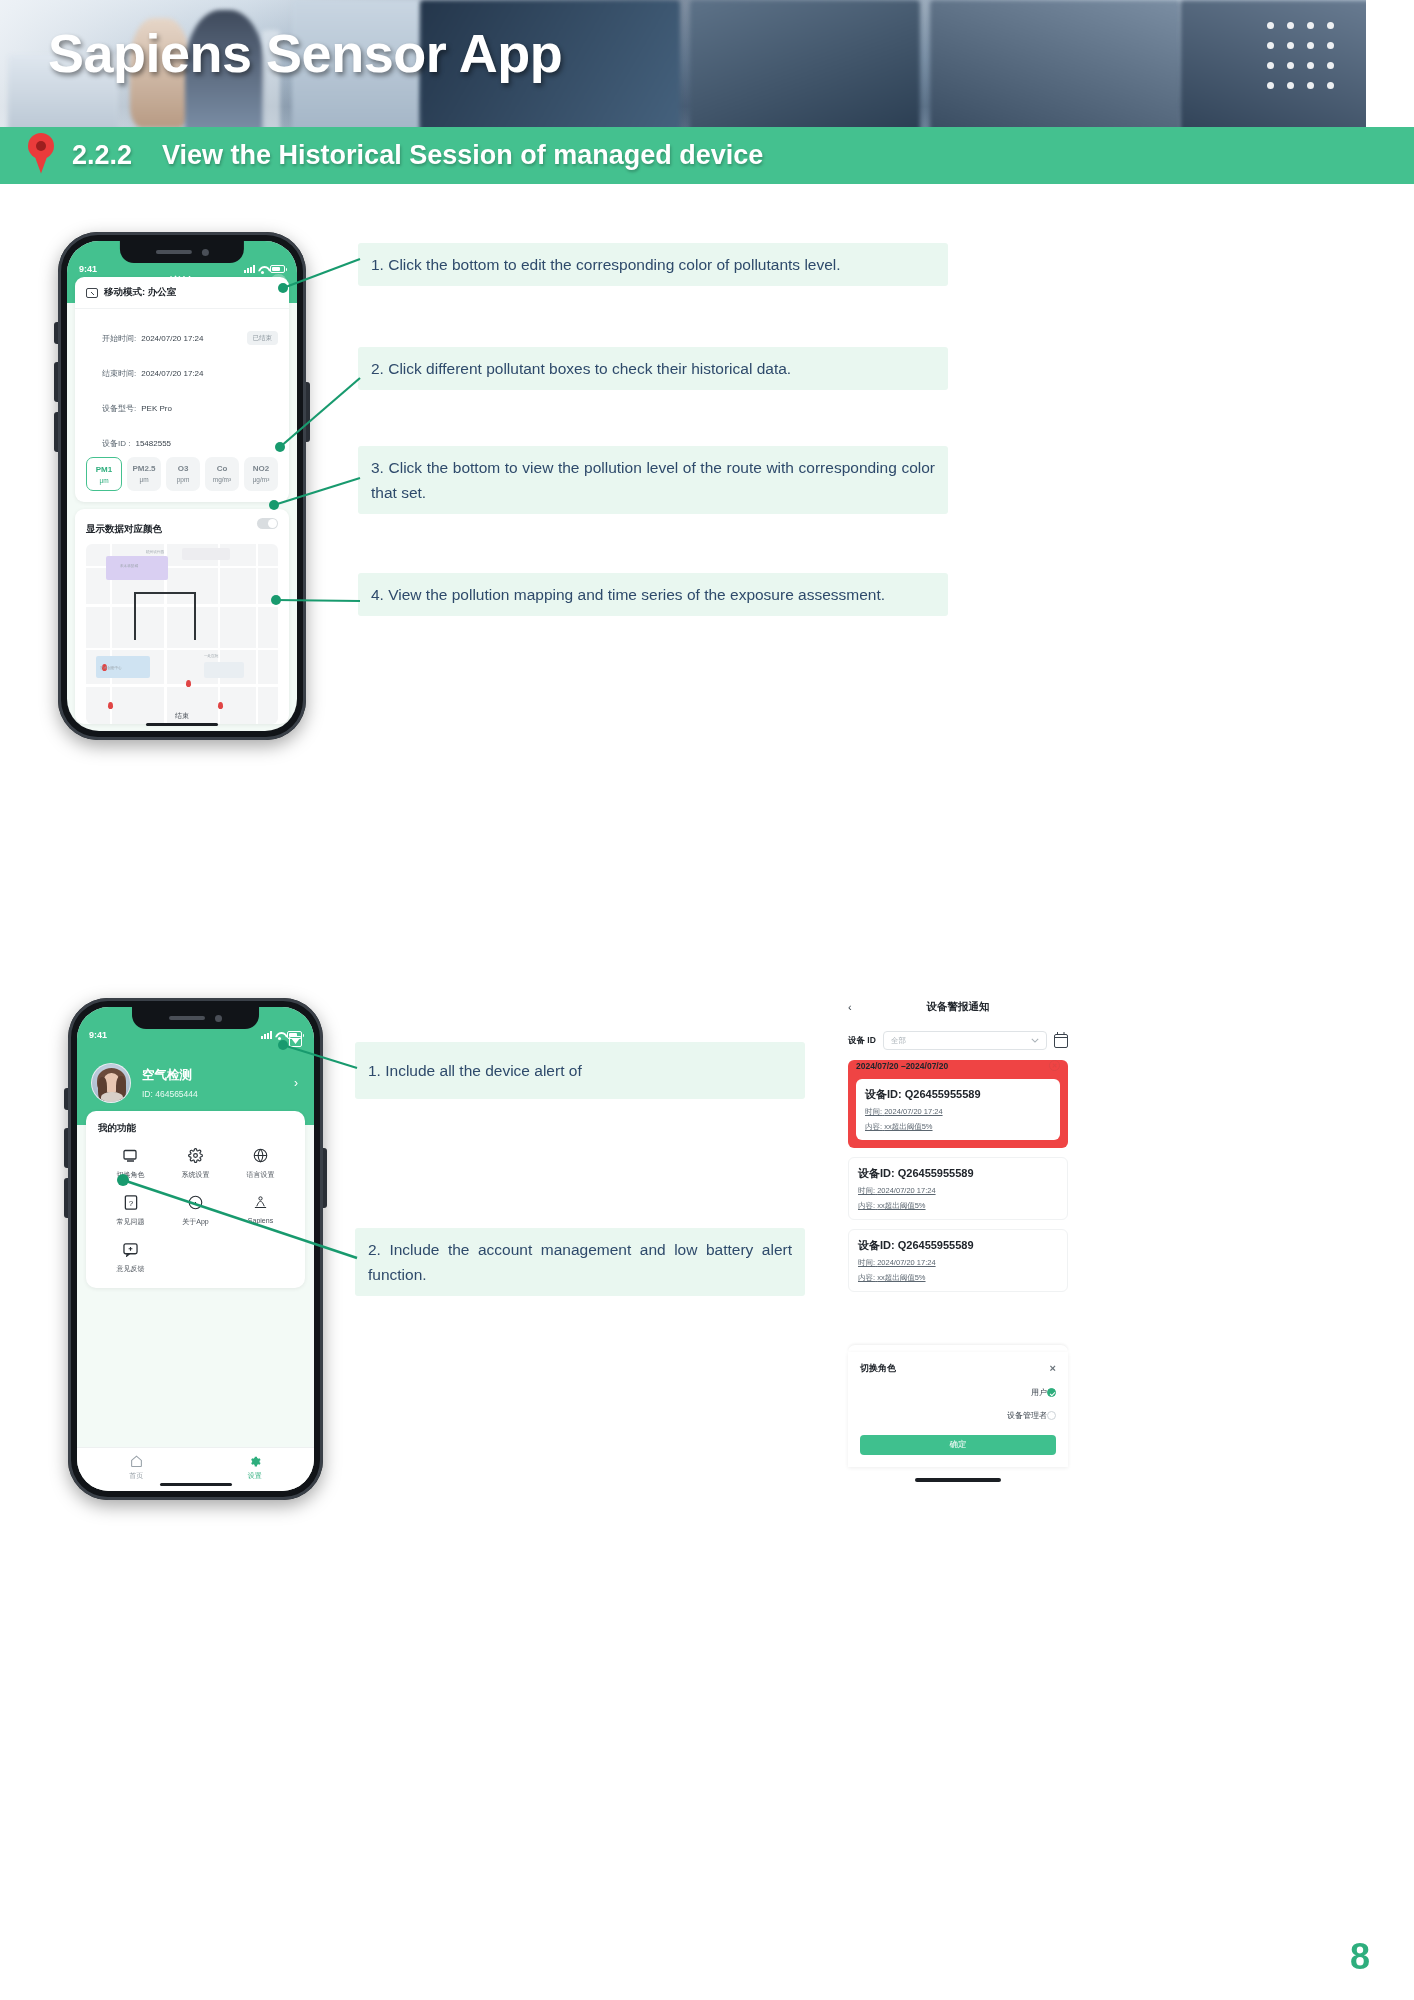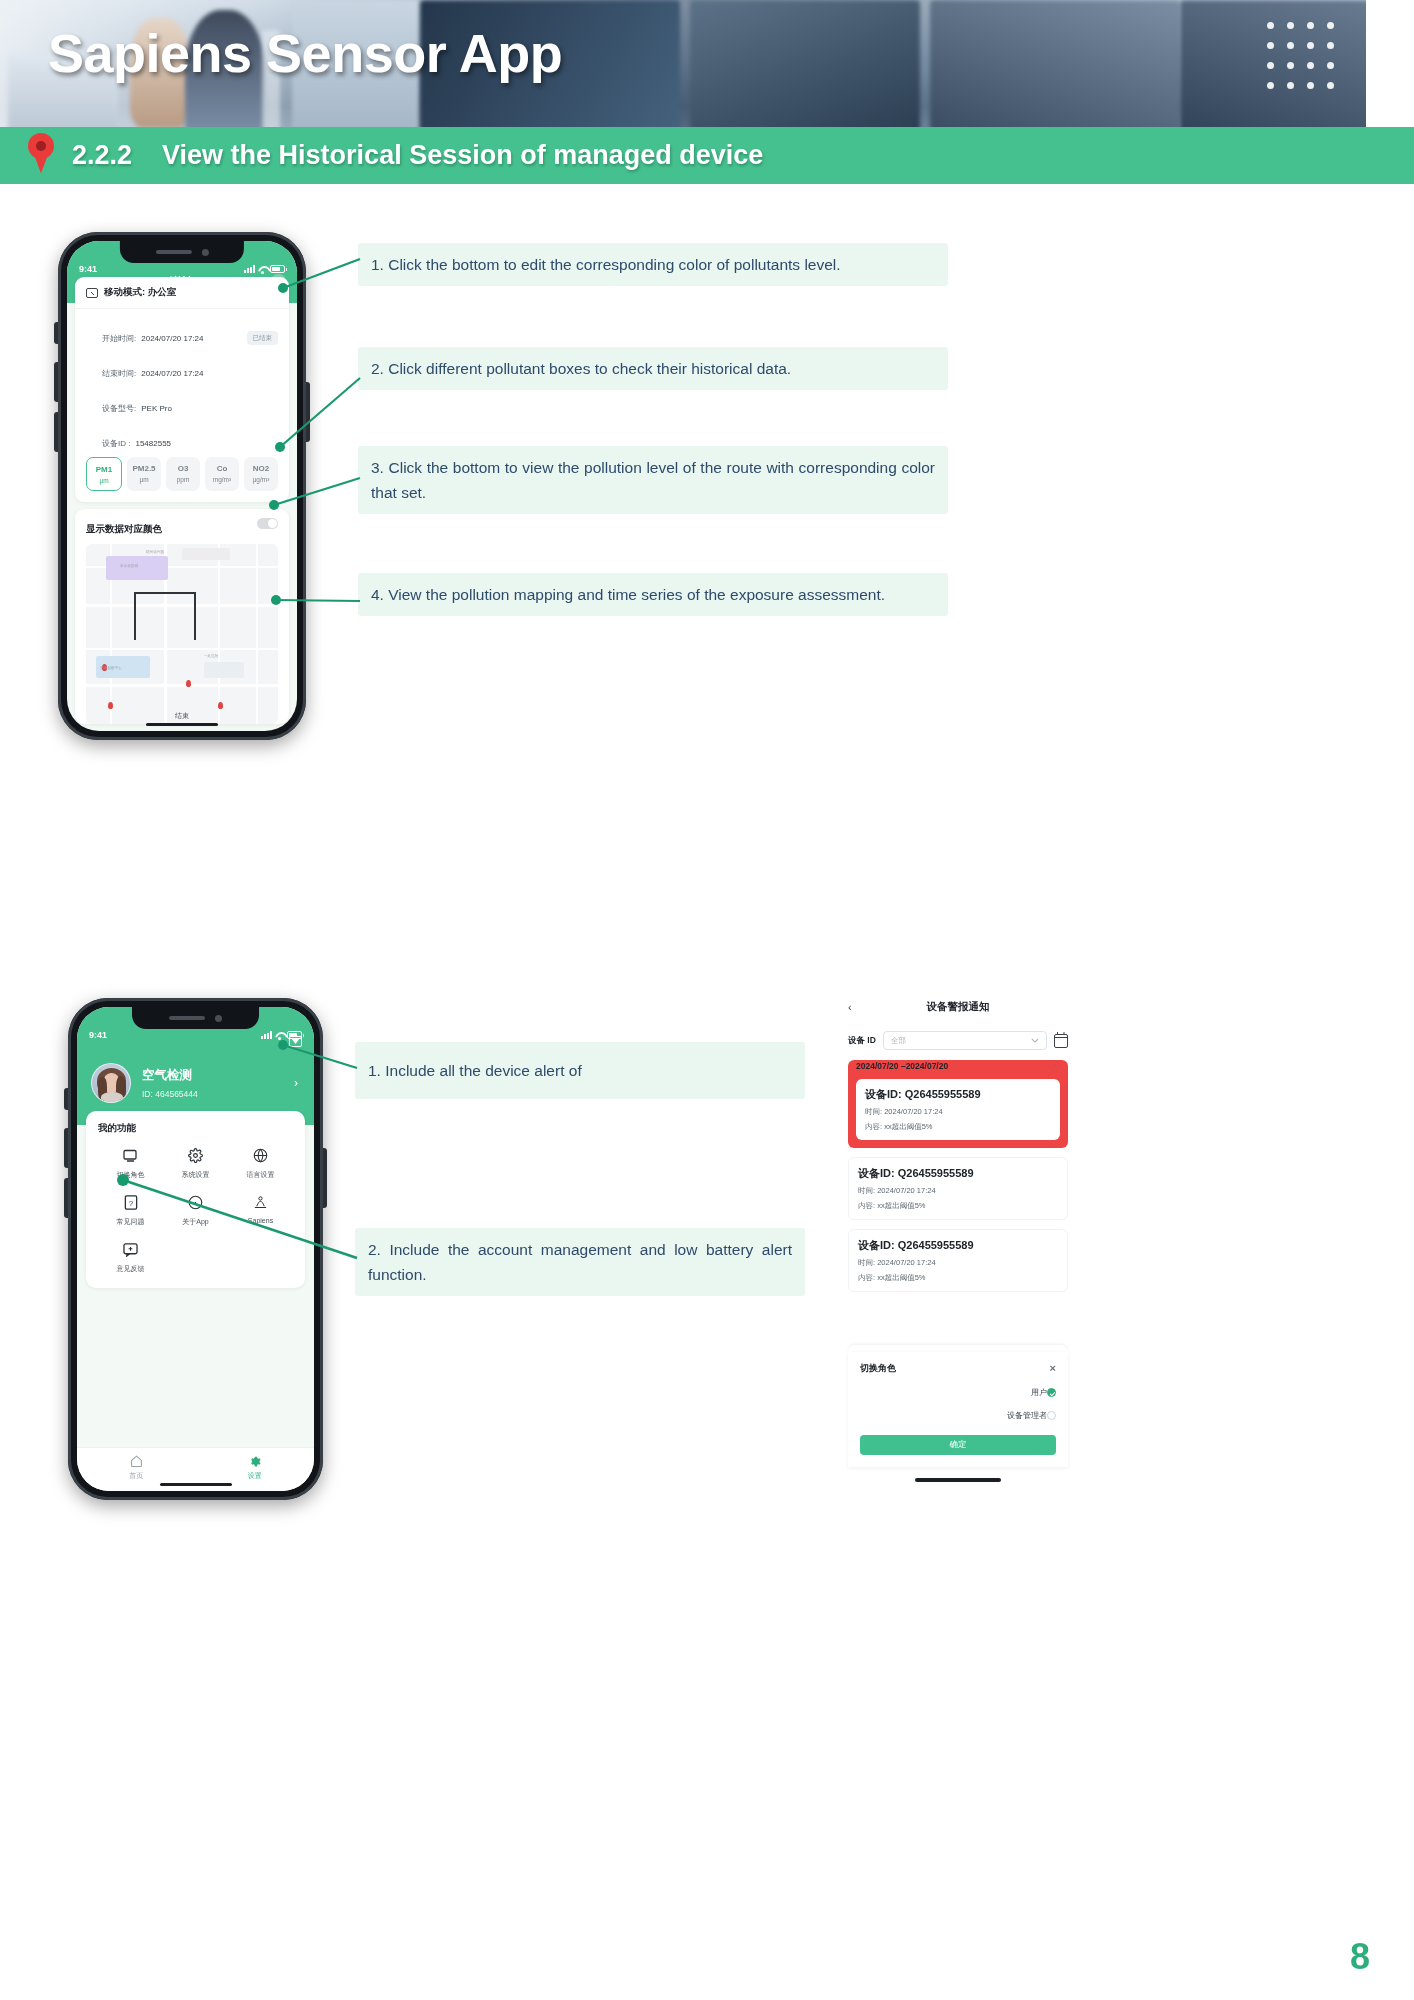--- a/index.html
+++ b/index.html
@@ -204,21 +204,21 @@
   .cal::before{content:"";position:absolute;left:-1.4px;right:-1.4px;top:2.5px;height:1.4px;background:#3a434c;}
   .cal::after{content:"";position:absolute;left:2px;top:-3px;width:1.4px;height:3px;background:#3a434c;
      box-shadow:6.5px 0 0 #3a434c;}
   .ap-group { margin-top:10px; background:#ef4444; border-radius:6px; padding:0 8px 8px; }
   .ap-grp-hd { display:flex; align-items:center; justify-content:space-between; font-size:8.5px; font-weight:bold; color:#20252b; }
   .xbtn { width:11px; height:11px; border-radius:50%; border:1.3px solid #e04545; position:relative; flex:none;}
   .xbtn::before,.xbtn::after{content:"";position:absolute;left:1.8px;top:4.1px;width:5.4px;height:1.2px;background:#e04545;}
   .xbtn::before{transform:rotate(45deg)} .xbtn::after{transform:rotate(-45deg)}
   .ap-item { background:#fff; border-radius:6px; padding:8px 9px; margin-top:8px; }
   .ap-dev { font-size:11px; font-weight:bold; color:#20252b; }
-  .ap-ln { font-size:7.5px; color:#5b6670; margin-top:5px; }
+  .ap-ln { font-size:7.5px; color:#5b6670; margin-top:5px;text-decoration:underline; }
   .ap-ln b { font-weight:normal; }
 
   #rolePanel { left:848px; top:1345px; width:220px; height:145px; }
   .rp-top { height:7px; background:#fff; border-radius:8px 8px 0 0; box-shadow:0 -1px 3px rgba(0,0,0,.07); }
   .rp-box { background:#fff; border-radius:0 0 0 0; padding:10px 12px 12px; box-shadow:0 1px 4px rgba(0,0,0,.07); }
   .rp-hd { display:flex; align-items:center; justify-content:space-between; font-size:9px; font-weight:bold; color:#20252b; }
   .rp-x { font-size:11px; color:#6b747b; line-height:1; }
   .rp-row { display:flex; align-items:center; justify-content:flex-end; font-size:8px; color:#3a434c; margin-top:12px; }
   .radio { width:9px; height:9px; border-radius:50%; border:1.2px solid #cdd3d8; }
   .radio.on { background:#2eae7d; border-color:#2eae7d; position:relative; }

